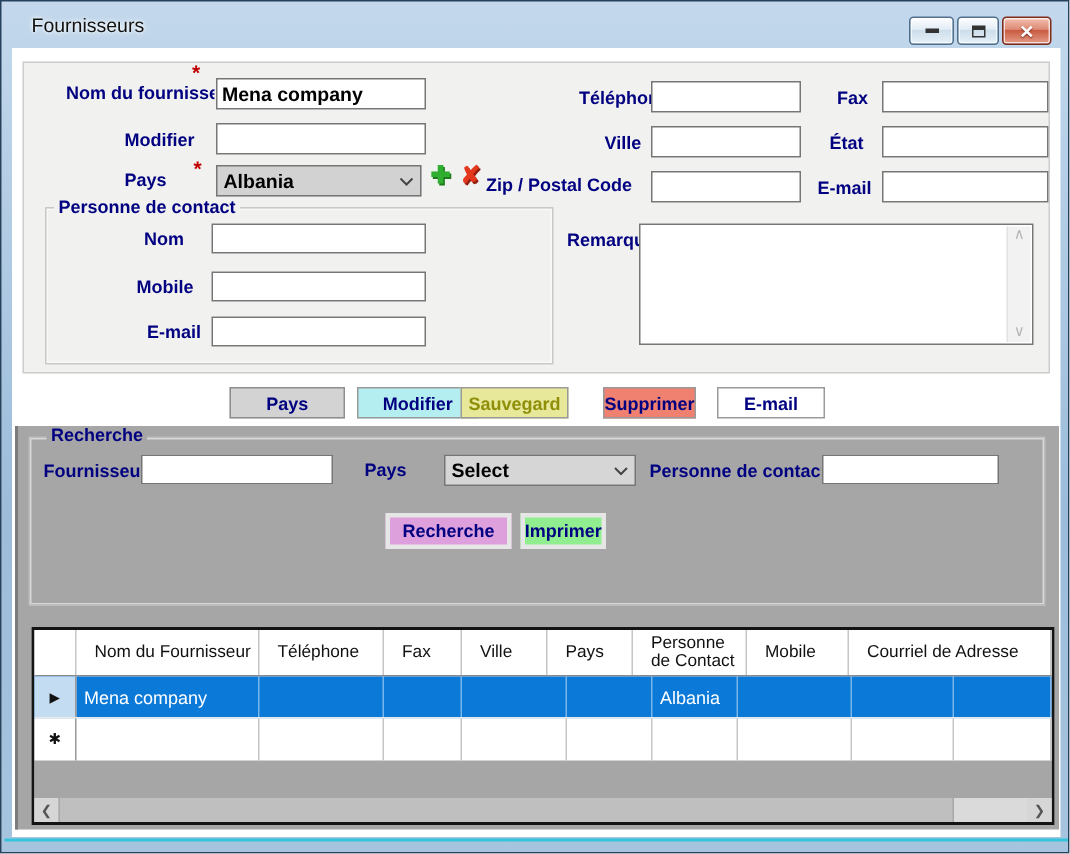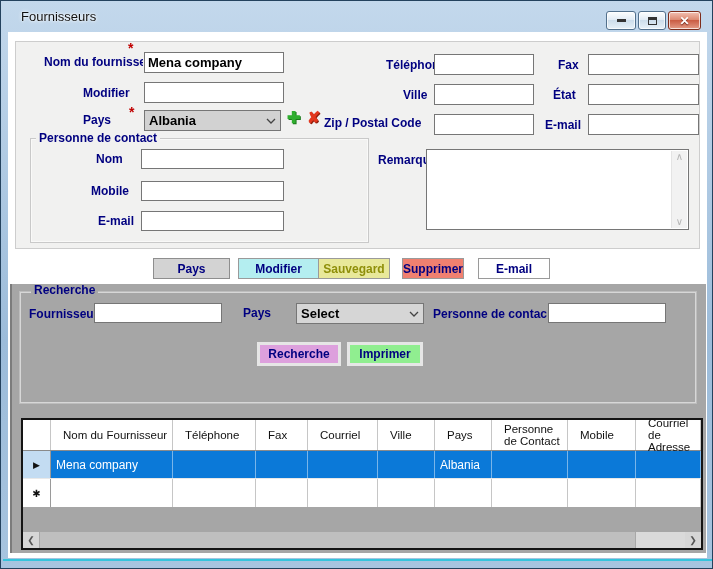--- a/index.html
+++ b/index.html
@@ -145,21 +145,21 @@
   <div class="lbl clip" style="left:377px;top:152px;width:48px;">Remarque</div>
   <div class="memo" style="left:425px;top:148px;width:263px;height:81px;">
     <div class="vscroll">
       <span class="varrow">∧</span>
       <span class="varrow">∨</span>
     </div>
   </div>
 
   <div class="btn" style="left:152px;top:257px;width:77px;background:#d3d3d3;border-color:#8e8e8e;">Pays</div>
   <div class="btn" style="left:237px;top:257px;width:81px;background:#b4eef0;">Modifier</div>
-  <div class="btn" style="left:317px;top:257px;width:72px;background:#e8e89a;color:#8f8f0a;">Sauvegard</div>
+  <div class="btn" style="left:306px;top:257px;width:72px;background:#e8e89a;color:#8f8f0a;">Sauvegard</div>
   <div class="btn" style="left:401px;top:257px;width:62px;background:#f08070;">Supprimer</div>
   <div class="btn" style="left:477px;top:257px;width:72px;background:#ffffff;">E-mail</div>
 
   <div class="panel-gray"></div>
   <div class="groupbox" style="left:18px;top:290px;width:678px;height:113px;border-color:#bdbdbd;"></div>
   <div class="grouplabel" style="left:30px;top:283px;background:#a6a6a6;">Recherche</div>
 
   <div class="lbl clip" style="left:28px;top:306px;width:64px;">Fournisseur</div>
   <input class="tb" style="left: 93px; top: 302px; width: 128px; height: 20px;">
 
@@ -168,29 +168,28 @@
     <span class="ctext">Select</span>
     <svg width="10" height="6">
         <polyline points="1,1 5,5 9,1" fill="none" stroke="#444" stroke-width="1.3"></polyline>
       </svg>
   </div>
 
   <div class="lbl clip" style="left:432px;top:306px;width:114px;">Personne de contact</div>
   <input class="tb" style="left: 547px; top: 302px; width: 118px; height: 20px;">
 
   <div class="btn halo" style="left:256px;top:341px;width:84px;background:#dda0dd;">Recherche</div>
-  <div class="btn halo" style="left:346px;top:341px;width:76px;background:#90ee90;">Imprimer</div>
+  <div class="btn halo" style="left:346px;top:341px;width:57px;background:#90ee90;">Imprimer</div>
 
   <div class="grid">
     <div class="grow gh">
       <div class="cell c0 selcell"></div>
       <div class="cell c1">Nom du Fournisseur</div>
       <div class="cell c2">Téléphone</div>
       <div class="cell c3">Fax</div>
-      <div class="cell c4">Courriel</div>
       <div class="cell c5">Ville</div>
       <div class="cell c6">Pays</div>
       <div class="cell c7">Personne de Contact</div>
       <div class="cell c8">Mobile</div>
       <div class="cell c9">Courriel de Adresse</div>
     </div>
 
     <div class="grow gr sel">
       <div class="cell c0 selcell" style="font-size:9px;">▶</div>
       <div class="cell c1">Mena company</div>

